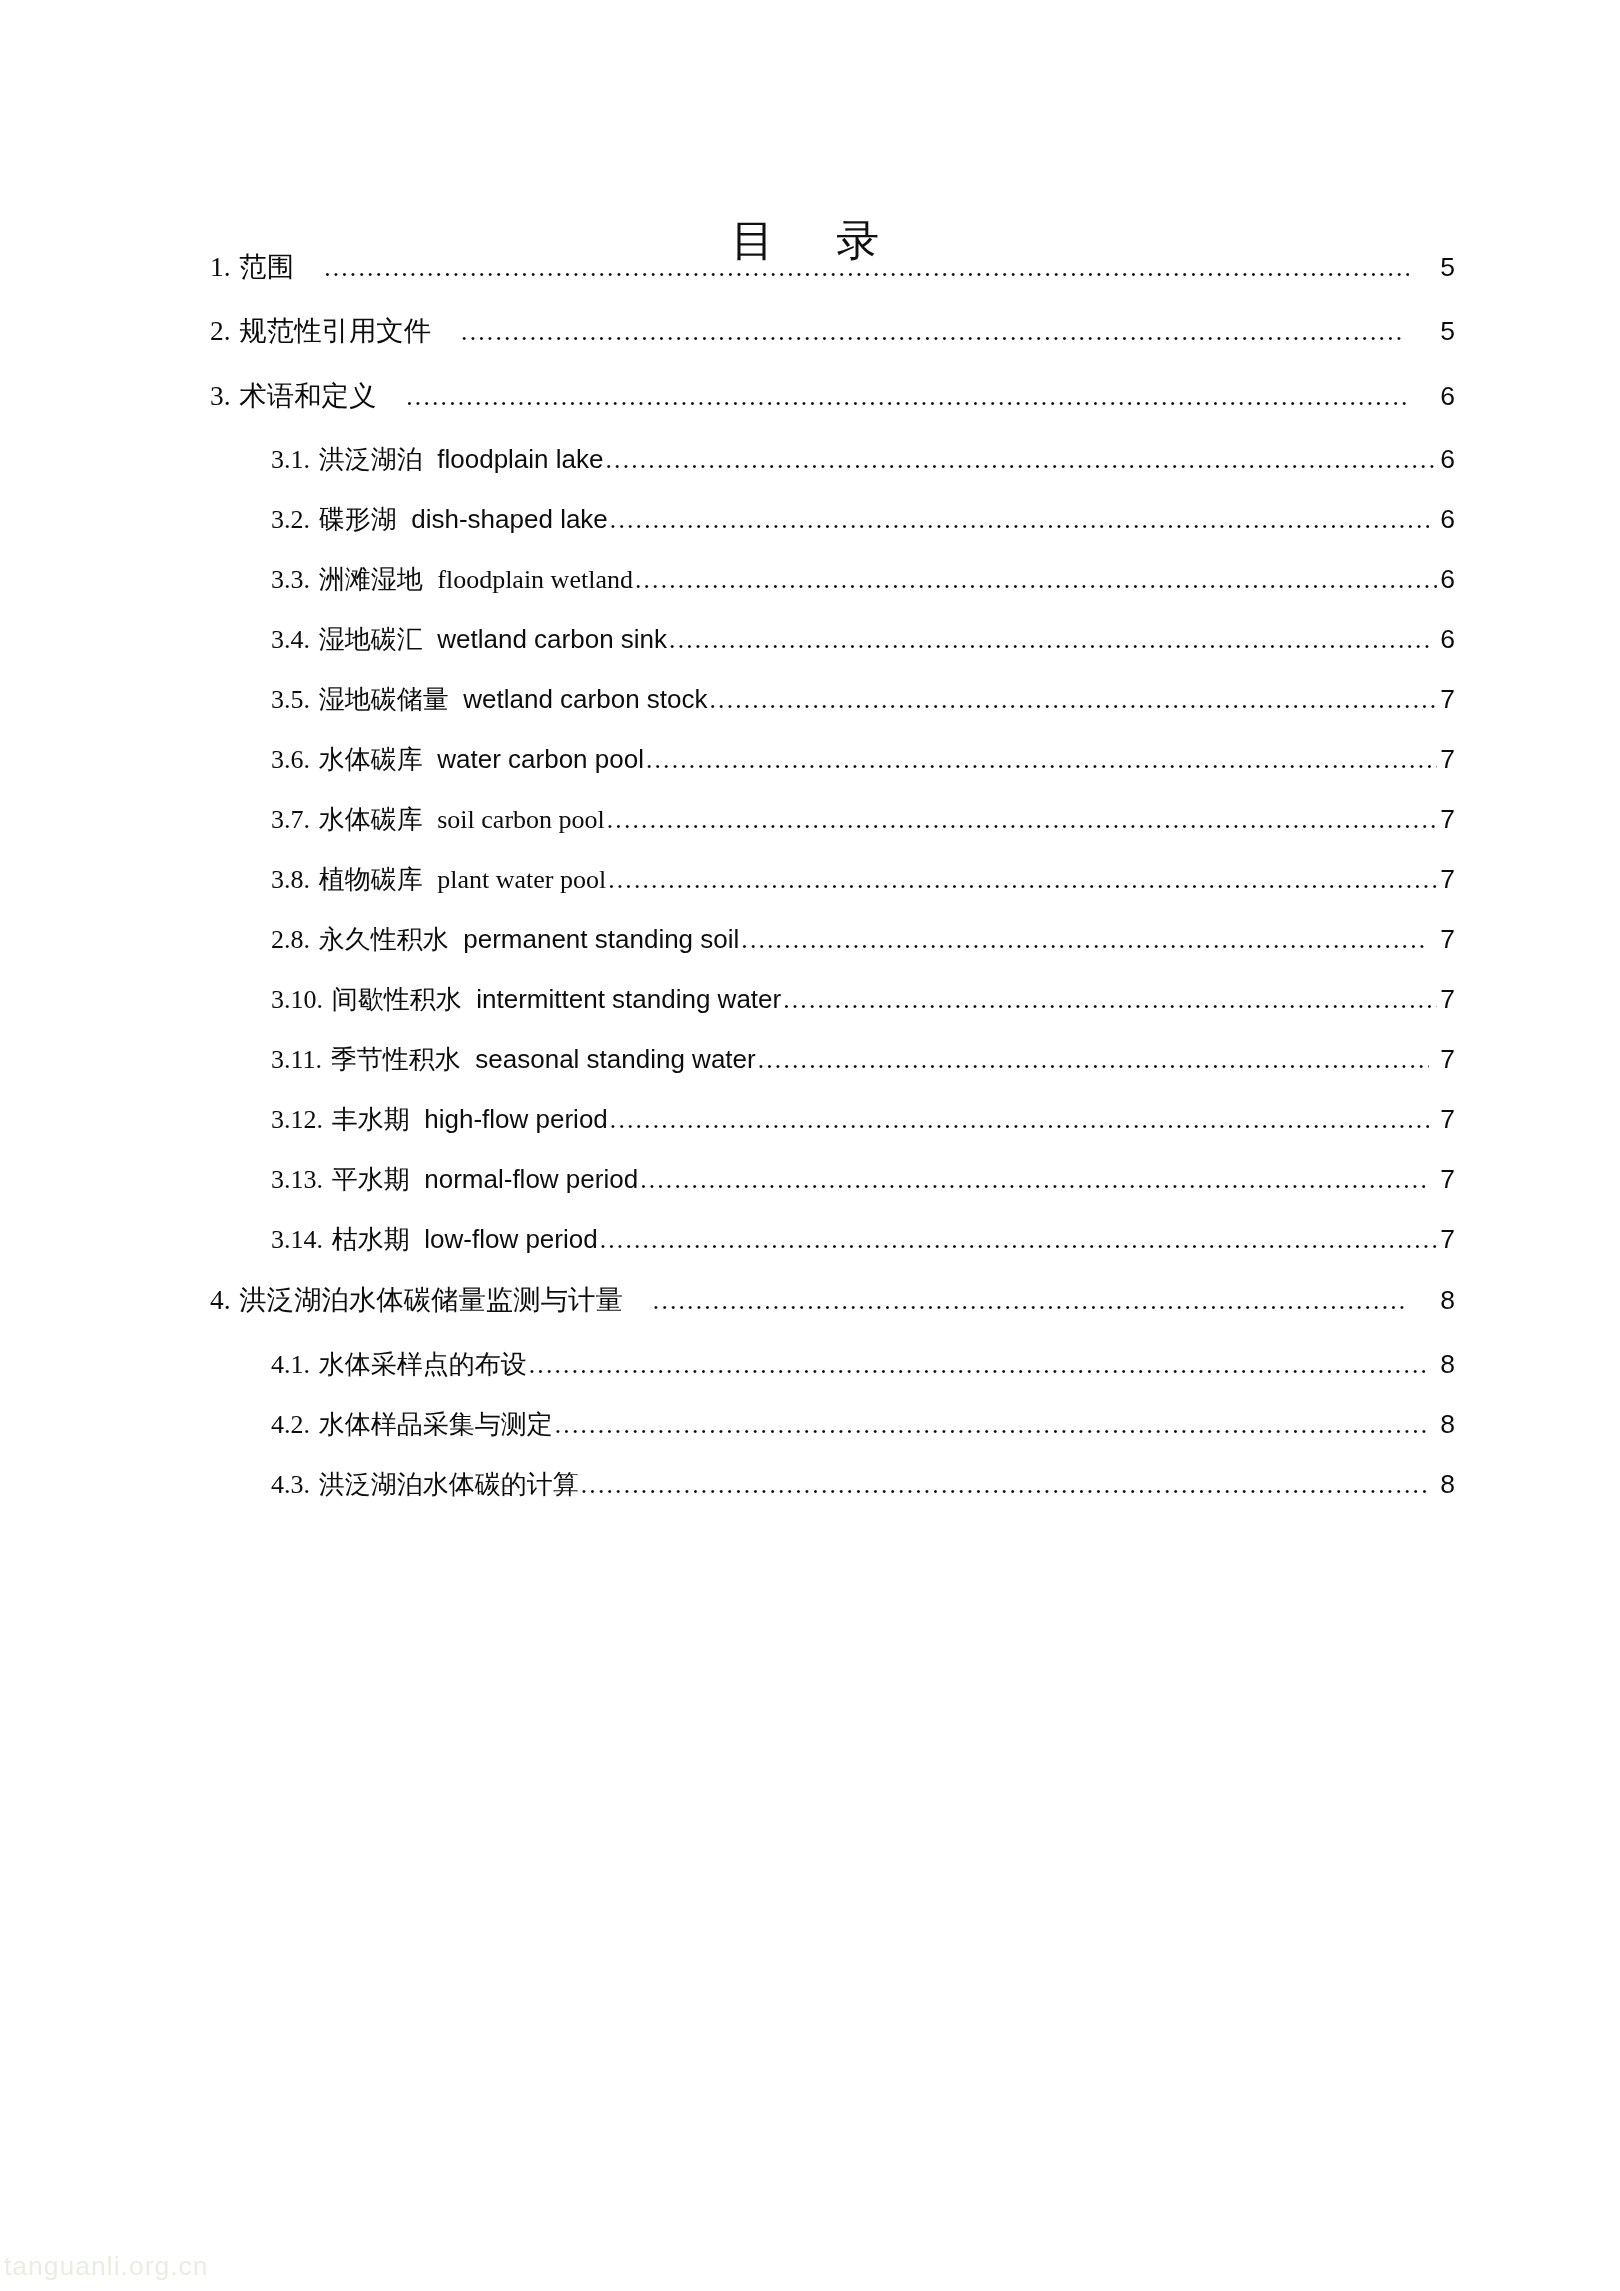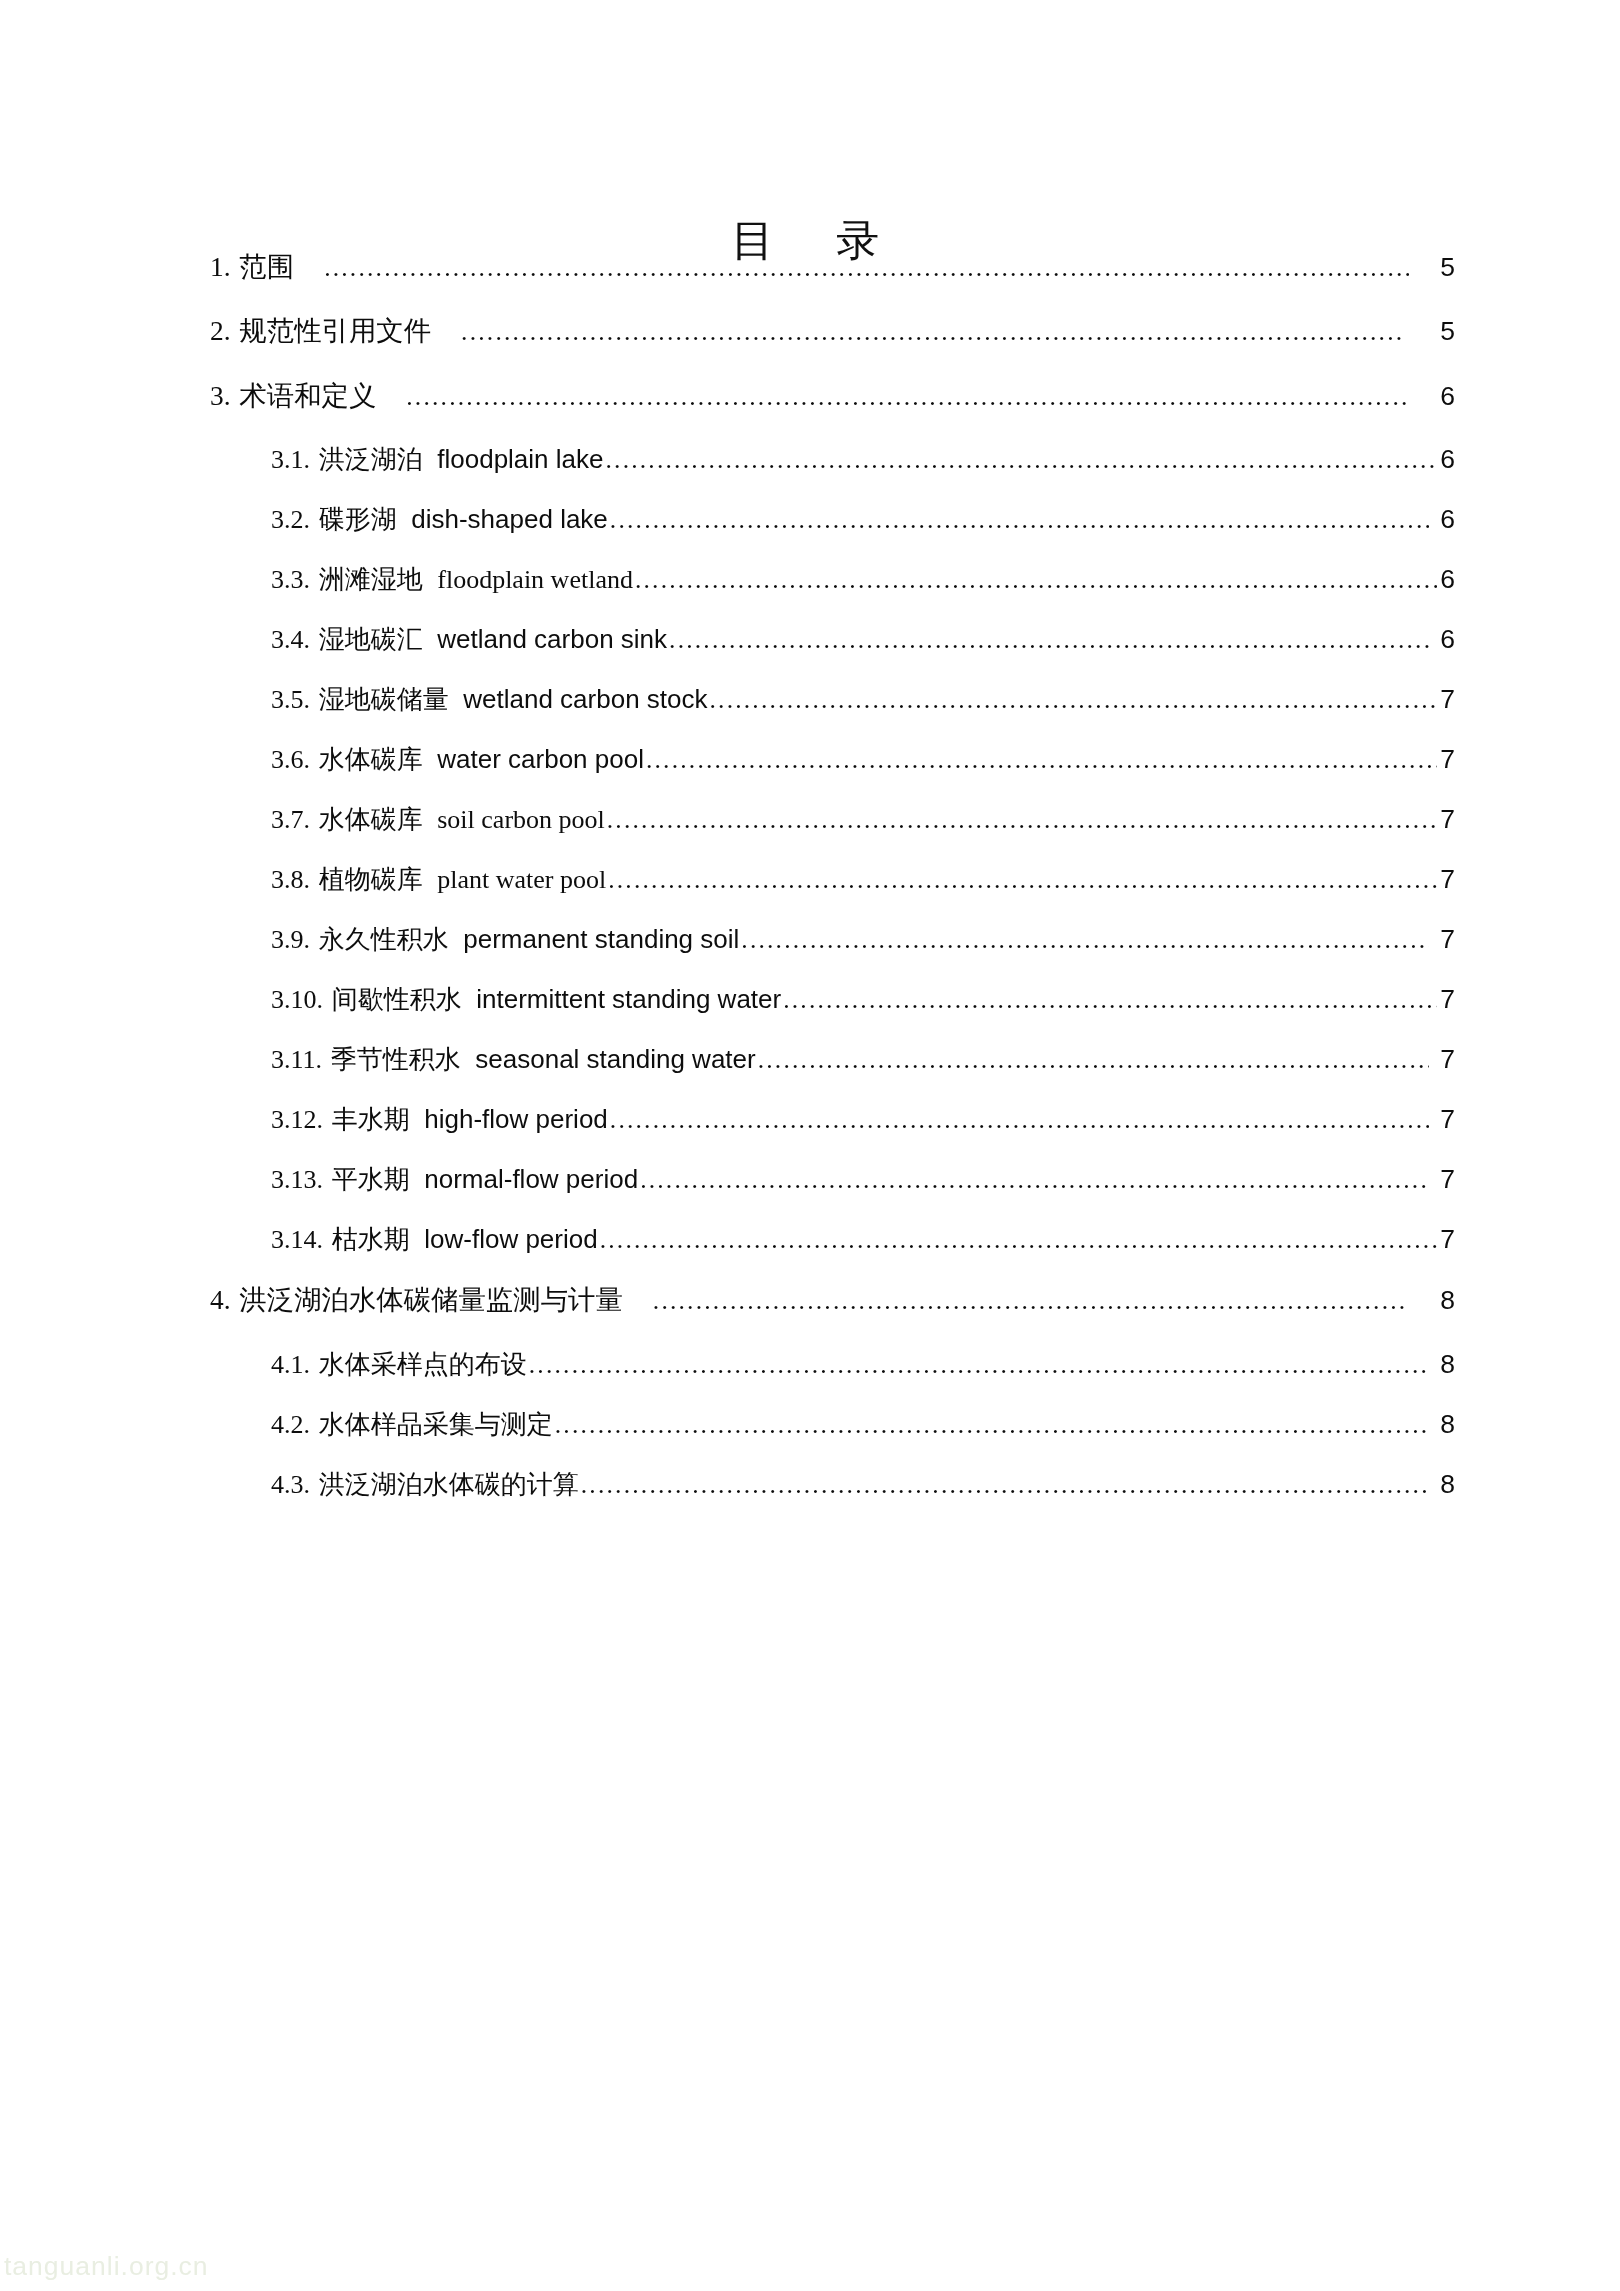--- a/index.html
+++ b/index.html
@@ -177,21 +177,21 @@
         <span class="num-label"><span class="num">3.7.</span><span class="label-cn">水体碳库</span>&nbsp; <span class="label-en serif">soil carbon pool</span></span>
         <span class="leader"></span>
         <span class="pageno">7</span>
       </div>
       <div class="toc-row lvl2">
         <span class="num-label"><span class="num">3.8.</span><span class="label-cn">植物碳库</span>&nbsp; <span class="label-en serif">plant water pool</span></span>
         <span class="leader"></span>
         <span class="pageno">7</span>
       </div>
       <div class="toc-row lvl2">
-        <span class="num-label"><span class="num">3.9.</span><span class="label-cn">永久性积水</span>&nbsp; <span class="label-en">permanent standing soil</span></span>
+        <span class="num-label"><span class="num">2.8.</span><span class="label-cn">永久性积水</span>&nbsp; <span class="label-en">permanent standing soil</span></span>
         <span class="leader"></span>
         <span class="pageno gap">7</span>
       </div>
       <div class="toc-row lvl2">
         <span class="num-label"><span class="num">3.10.</span><span class="label-cn">间歇性积水</span>&nbsp; <span class="label-en">intermittent standing water</span></span>
         <span class="leader"></span>
         <span class="pageno">7</span>
       </div>
       <div class="toc-row lvl2">
         <span class="num-label"><span class="num">3.11.</span><span class="label-cn">季节性积水</span>&nbsp; <span class="label-en">seasonal standing water</span></span>

